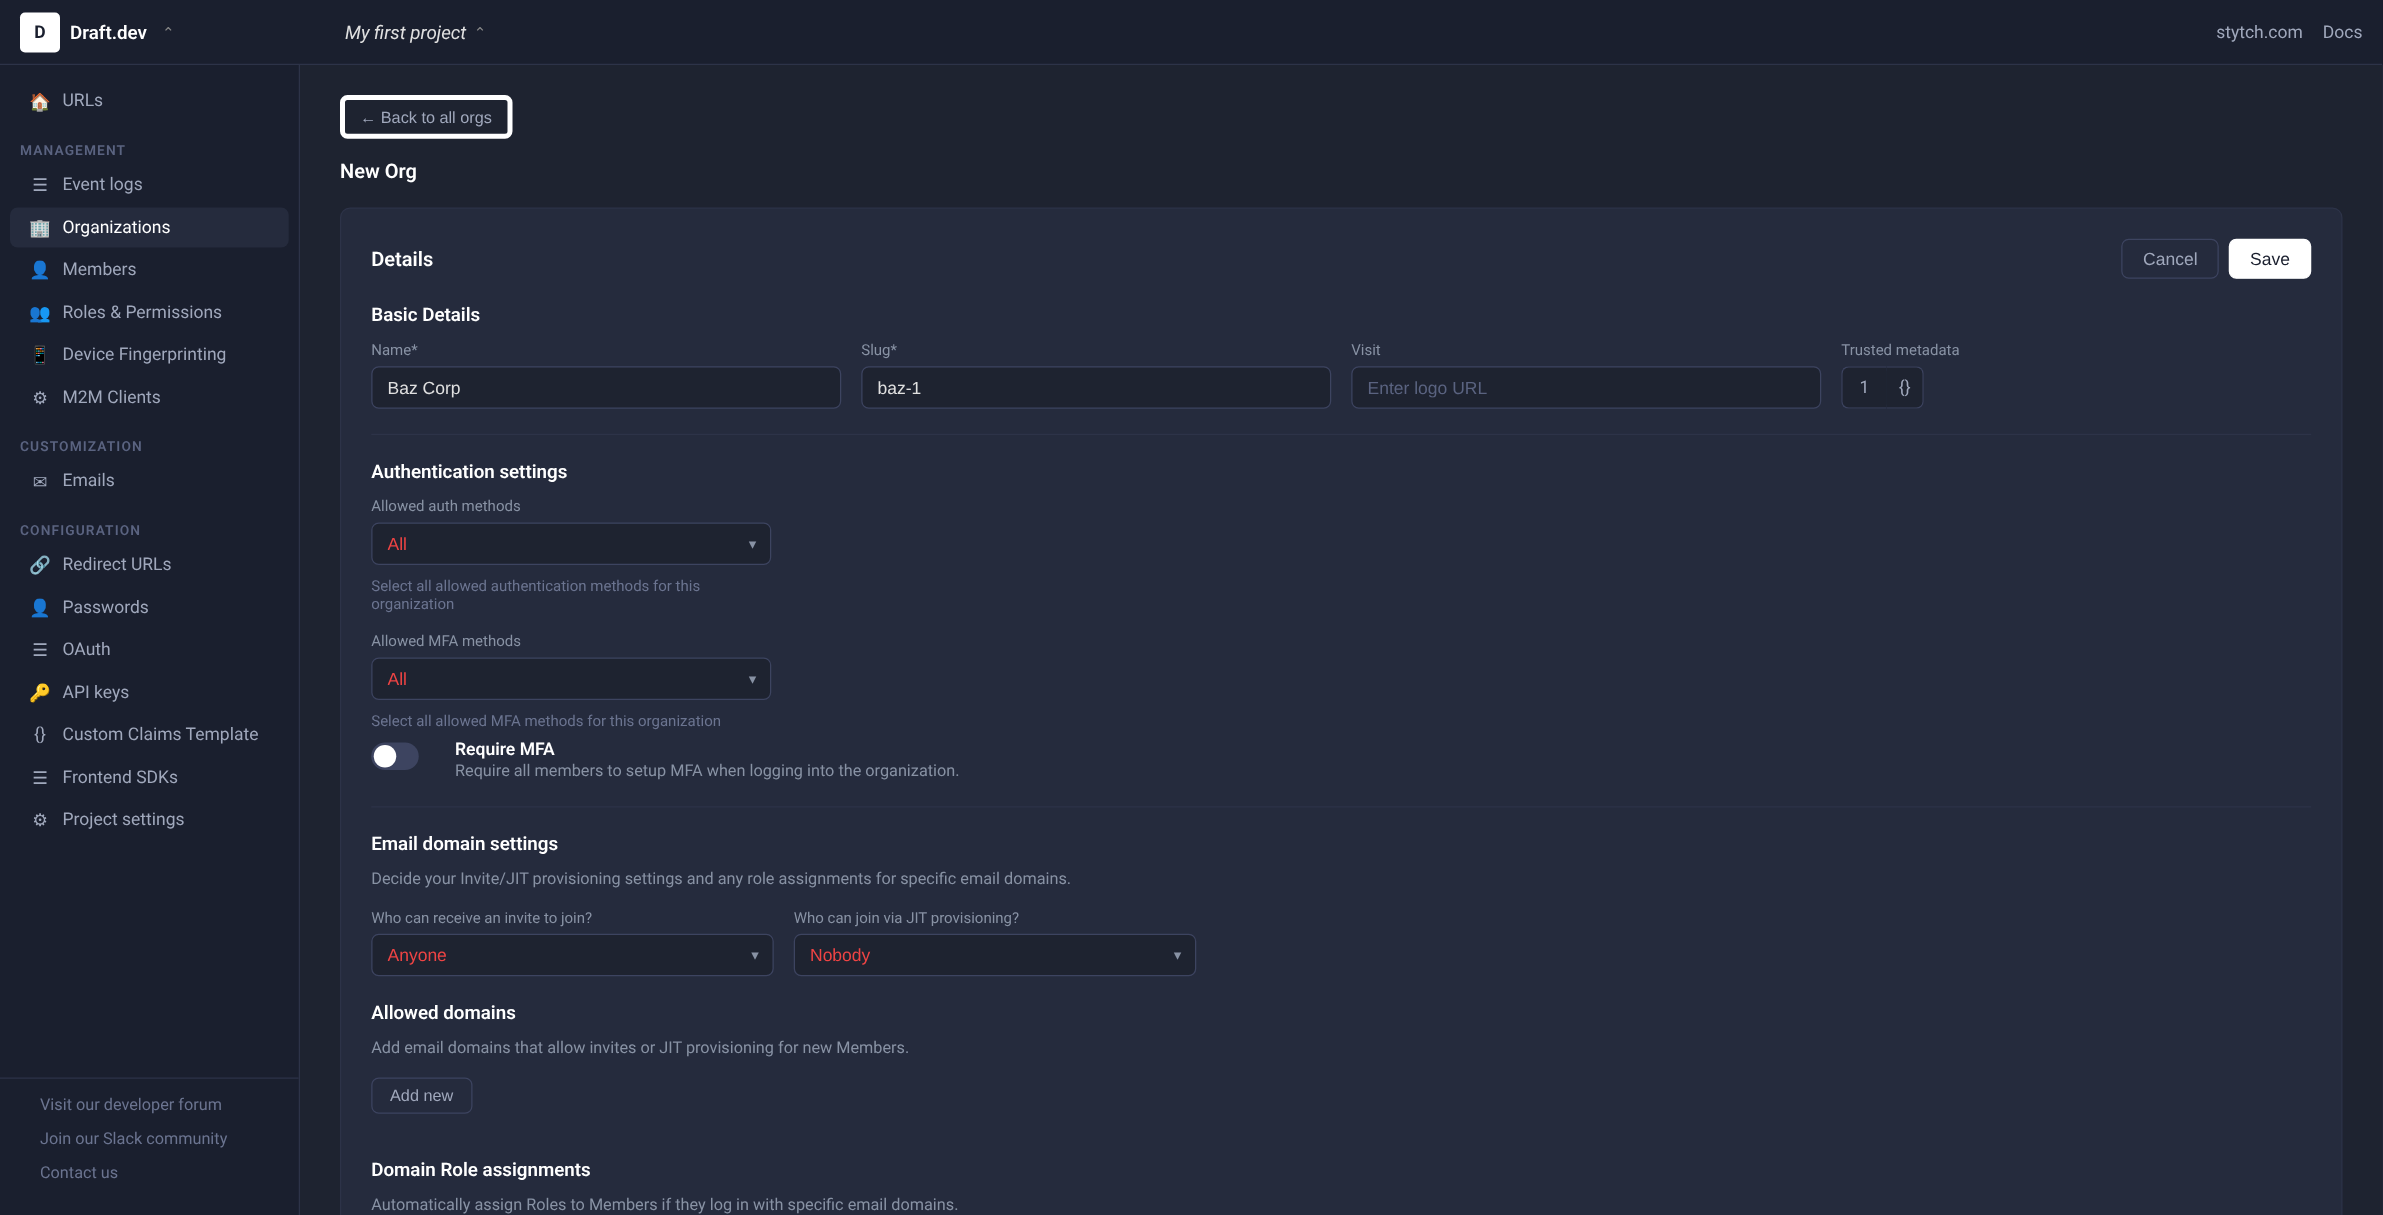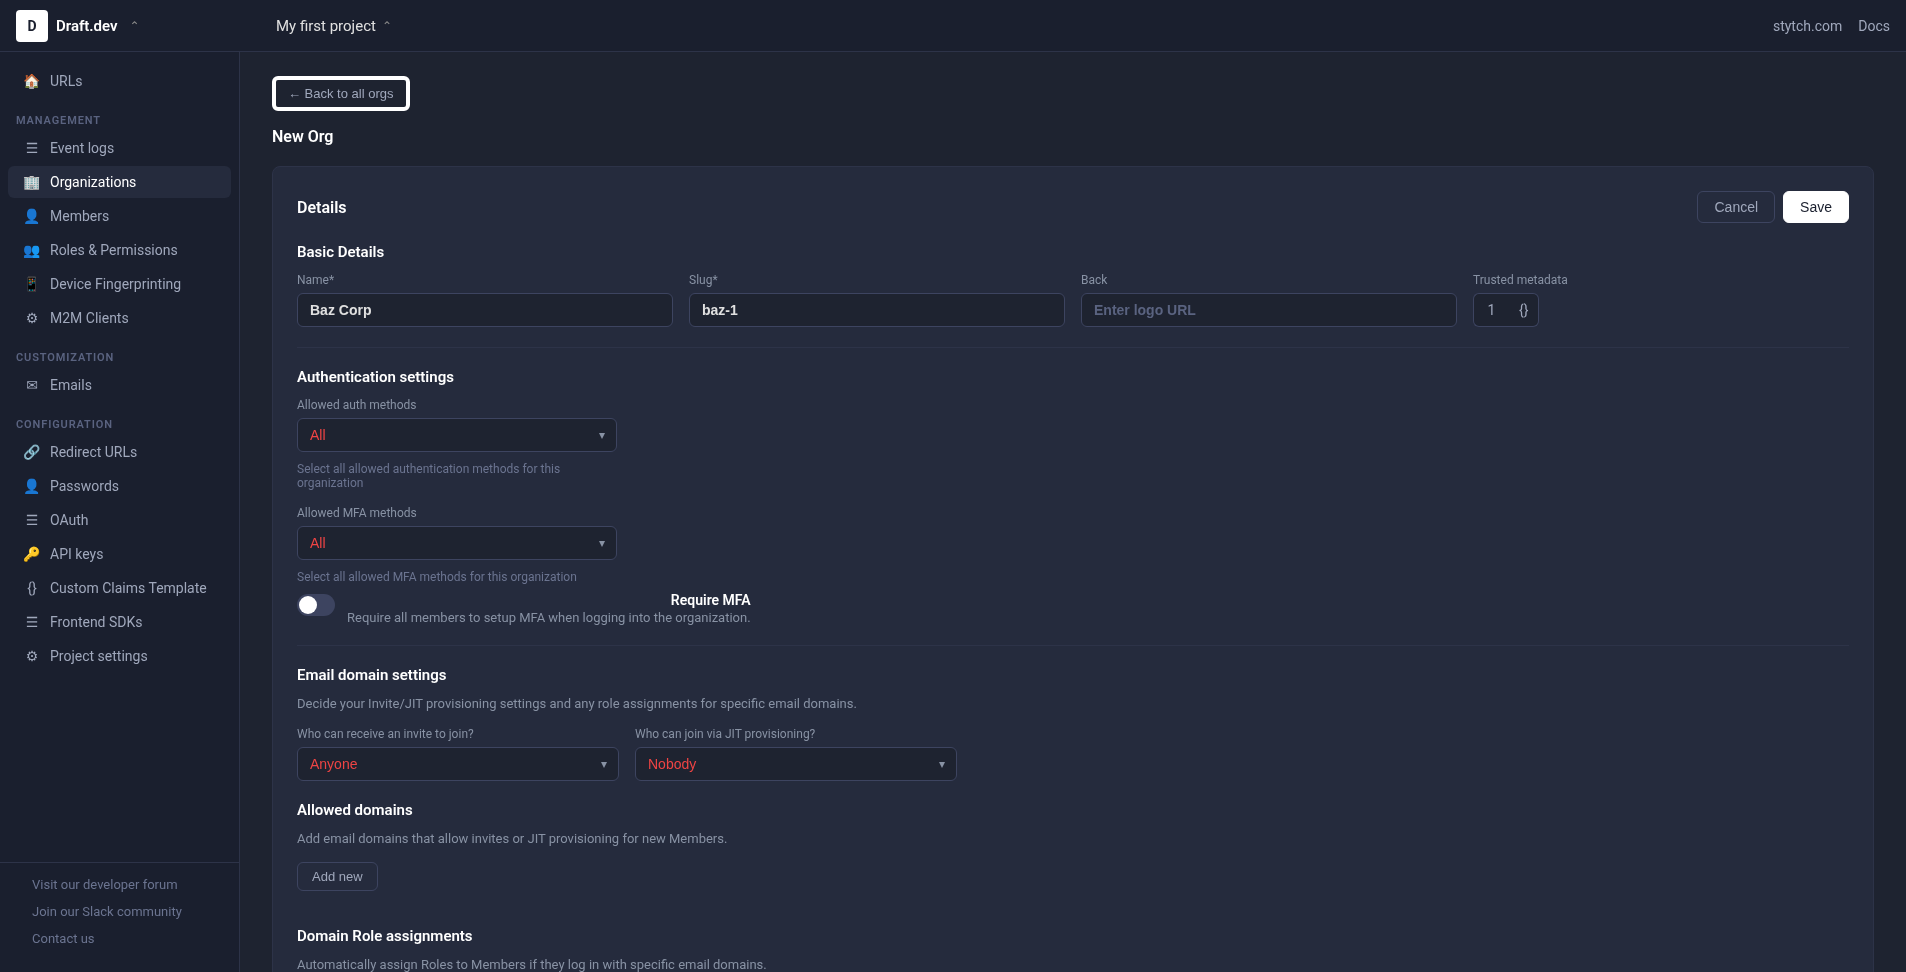--- a/index.html
+++ b/index.html
@@ -5,21 +5,21 @@
     * { box-sizing: border-box; margin: 0; padding: 0; }
     body { font-family: -apple-system, BlinkMacSystemFont, 'Segoe UI', Roboto, sans-serif; background: #1a1f2e; color: #e0e0e0; display: flex; flex-direction: column; height: 100vh; overflow: hidden; }
 
     
     .topbar { display: flex; align-items: center; background: #1a1f2e; border-bottom: 1px solid #2d3348; height: 52px; padding: 0 16px; flex-shrink: 0; }
     .topbar-logo { display: flex; align-items: center; gap: 8px; width: 240px; flex-shrink: 0; }
     .logo-box { width: 32px; height: 32px; background: #fff; color: #1a1f2e; font-weight: bold; display: flex; align-items: center; justify-content: center; border-radius: 4px; font-size: 14px; }
     .logo-name { font-size: 15px; font-weight: 600; color: #fff; }
     .logo-chevron { color: #888; font-size: 12px; margin-left: 4px; }
     .topbar-project { display: flex; align-items: center; gap: 6px; margin-left: 20px; }
-    .topbar-project-name { font-size: 15px; color: #e0e0e0; }
+    .topbar-project-name { font-size: 15px; color: #e0e0e0; font-style: italic; }
     .topbar-project-chevron { color: #888; font-size: 12px; }
     .topbar-right { margin-left: auto; display: flex; align-items: center; gap: 16px; }
     .topbar-link { color: #a0a8bc; font-size: 14px; text-decoration: none; }
 
     
     .main-layout { display: flex; flex: 1; overflow: hidden; }
 
     
     .sidebar { width: 240px; background: #1a1f2e; border-right: 1px solid #2d3348; display: flex; flex-direction: column; overflow-y: auto; flex-shrink: 0; padding: 12px 0; }
     .sidebar-item { display: flex; align-items: center; gap: 10px; padding: 8px 16px; cursor: pointer; color: #a0a8bc; font-size: 14px; border-radius: 6px; margin: 1px 8px; }
@@ -43,39 +43,39 @@
     .btn { padding: 7px 16px; border-radius: 6px; font-size: 14px; cursor: pointer; font-weight: 500; }
     .btn-secondary { background: transparent; border: 1px solid #3d4460; color: #a0a8bc; }
     .btn-primary { background: #fff; border: 1px solid #fff; color: #1a1f2e; }
     .btn-outline { background: transparent; border: 1px solid #3d4460; color: #a0a8bc; padding: 6px 14px; border-radius: 6px; font-size: 13px; cursor: pointer; }
     .btn-group { display: flex; gap: 8px; }
 
     
     .form-grid { display: grid; grid-template-columns: 1fr 1fr 1fr 1fr; gap: 16px; margin-bottom: 20px; }
     .form-group { display: flex; flex-direction: column; gap: 6px; }
     .form-label { font-size: 12px; color: #8892a4; }
-    .form-input { background: #1e2330; border: 1px solid #3d4460; color: #e0e0e0; padding: 8px 12px; border-radius: 6px; font-size: 14px; outline: none; font-weight: bold; }
+    .form-input { background: #1e2330; border: 1px solid #3d4460; color: #e0e0e0; padding: 8px 12px; border-radius: 6px; font-size: 14px; outline: none; }
     .form-input::placeholder { color: #5a6380; }
 
     .trusted-meta { display: flex; align-items: center; gap: 0; }
     .trusted-meta-num { background: #1e2330; border: 1px solid #3d4460; border-right: none; color: #a0a8bc; padding: 8px 10px; border-radius: 6px 0 0 6px; font-size: 14px; min-width: 36px; text-align: center; }
     .trusted-meta-icon { background: #1e2330; border: 1px solid #3d4460; border-left: none; color: #a0a8bc; padding: 8px 10px; border-radius: 0 6px 6px 0; font-size: 14px; }
 
     
     .section-title { font-size: 15px; font-weight: 600; color: #fff; margin-bottom: 12px; }
     .section-desc { font-size: 13px; color: #8892a4; margin-bottom: 16px; }
 
     
     .form-select { background: #1e2330; border: 1px solid #3d4460; color: #ef4444; padding: 8px 12px; border-radius: 6px; font-size: 14px; outline: none; appearance: none; cursor: pointer; width: 100%; }
     .select-wrapper { position: relative; }
     .select-wrapper::after { content: '▾'; position: absolute; right: 12px; top: 50%; transform: translateY(-50%); color: #8892a4; pointer-events: none; font-size: 12px; }
     .form-hint { font-size: 12px; color: #6b7490; margin-top: 4px; }
 
     
-    .toggle-row { display: flex; align-items: flex-start; gap: 12px; margin-top: 8px; text-align: right; }
+    .toggle-row { display: flex; align-items: flex-start; gap: 29px; margin-top: 8px; }
     .toggle { width: 38px; height: 22px; background: #3d4460; border-radius: 11px; position: relative; cursor: pointer; flex-shrink: 0; margin-top: 2px; }
     .toggle-knob { width: 18px; height: 18px; background: #fff; border-radius: 50%; position: absolute; top: 2px; left: 2px; transition: left 0.2s; }
     .toggle-label { font-size: 14px; font-weight: 600; color: #fff; }
     .toggle-sublabel { font-size: 13px; color: #8892a4; margin-top: 2px; }
 
     
     .two-col { display: grid; grid-template-columns: 1fr 1fr; gap: 16px; }
 
     
     .section-divider { border: none; border-top: 1px solid #2d3348; margin: 20px 0; }
@@ -198,21 +198,21 @@
       <div class="form-grid">
         <div class="form-group">
           <label class="form-label">Name*</label>
           <input class="form-input" type="text" value="Baz Corp" style="">
         </div>
         <div class="form-group">
           <label class="form-label">Slug*</label>
           <input class="form-input" type="text" value="baz-1" style="">
         </div>
         <div class="form-group">
-          <label class="form-label">Back</label>
+          <label class="form-label">Visit</label>
           <input class="form-input" type="text" placeholder="Enter logo URL" style="">
         </div>
         <div class="form-group">
           <label class="form-label">Trusted metadata</label>
           <div class="trusted-meta">
             <span class="trusted-meta-num">1</span>
             <span class="trusted-meta-icon">{}</span>
           </div>
         </div>
       </div>

